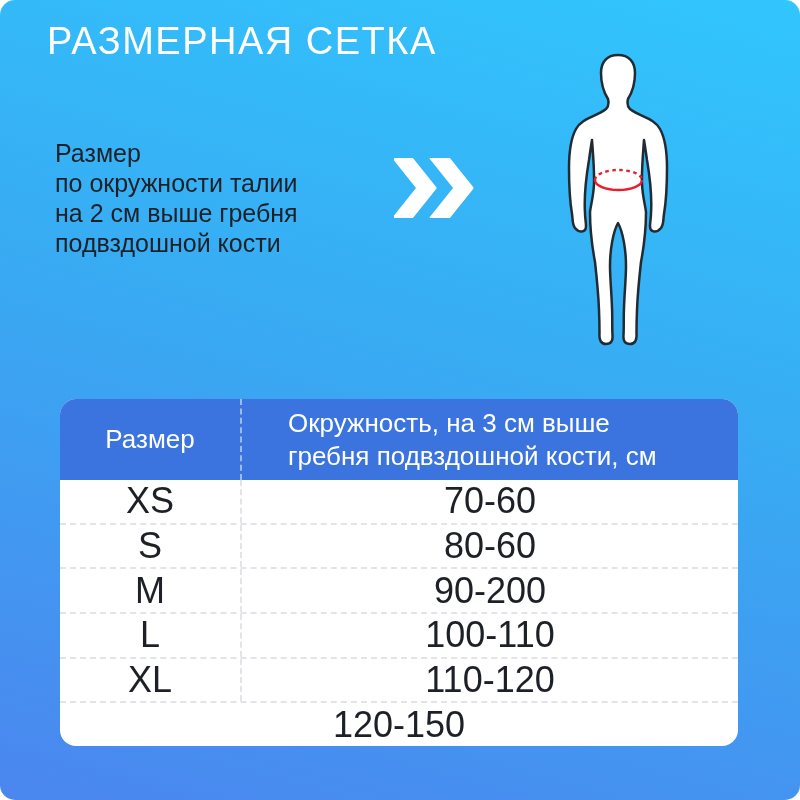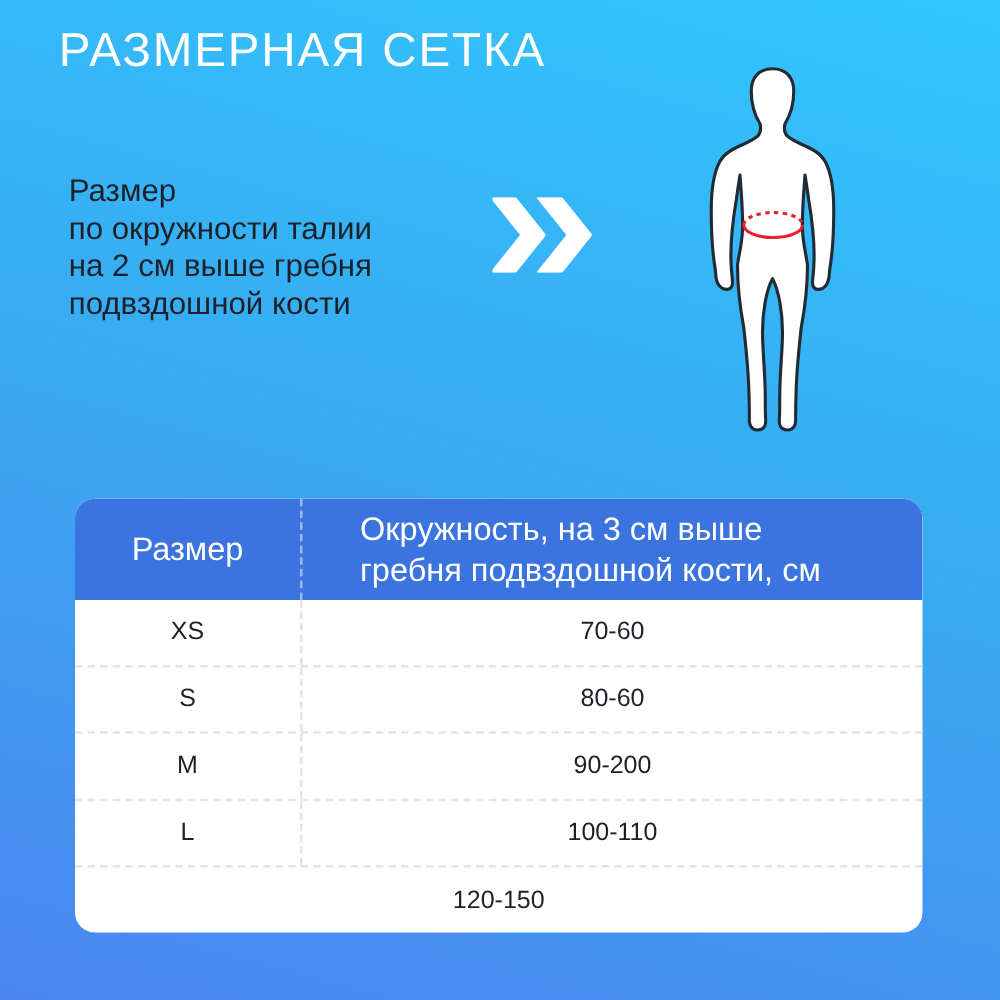--- a/index.html
+++ b/index.html
@@ -2,20 +2,21 @@
 <html><head>
 <meta charset="utf-8">
 <style>
   html,body{margin:0;padding:0;}
   .canvas{
     position:relative;
     width:800px;height:800px;
     overflow:hidden;
     background:linear-gradient(195deg,#31c6fd 0%,#38abf3 45%,#4b86ef 100%);
     font-family:"Liberation Sans",sans-serif;
+    border-radius:15px;
   }
   .page-title{
     position:absolute;left:47px;top:20px;margin:0;
     font-size:38px;font-weight:400;letter-spacing:1.5px;
     color:#ffffff;
   }
   .measure-desc{
     position:absolute;left:55px;top:138px;
     font-size:25px;line-height:30px;
     color:#1d2127;
@@ -38,21 +39,21 @@
   }
   .th-col2{
     flex:1;display:flex;align-items:center;
     padding-left:46px;line-height:33px;white-space:pre-line;
   }
   .tbody{flex:1;display:flex;flex-direction:column;}
   .tr{flex:1;display:flex;}
   .tr + .tr{border-top:2px dashed #e4e4e8;}
   .td{
     display:flex;align-items:center;justify-content:center;
-    color:#1d2127;font-size:20px;
+    color:#1d2127;font-size:36px;
   }
   .td-col1{
     width:182px;box-sizing:border-box;
     border-right:2px dashed #e4e4e8;
   }
   .td-col2{flex:1;}
 </style>
 </head>
 <body>
 
@@ -109,18 +110,22 @@
         </div>
         <div class="tr">
           <div class="td td-col1">M</div>
           <div class="td td-col2">90-200</div>
         </div>
         <div class="tr">
           <div class="td td-col1">L</div>
           <div class="td td-col2">100-110</div>
         </div>
         <div class="tr">
+          <div class="td td-col1">XL</div>
+          <div class="td td-col2">110-120</div>
+        </div>
+        <div class="tr">
           <div class="td td-col2">120-150</div>
         </div>
       </div>
   </div>
 
 </div>
 
 </body></html>

